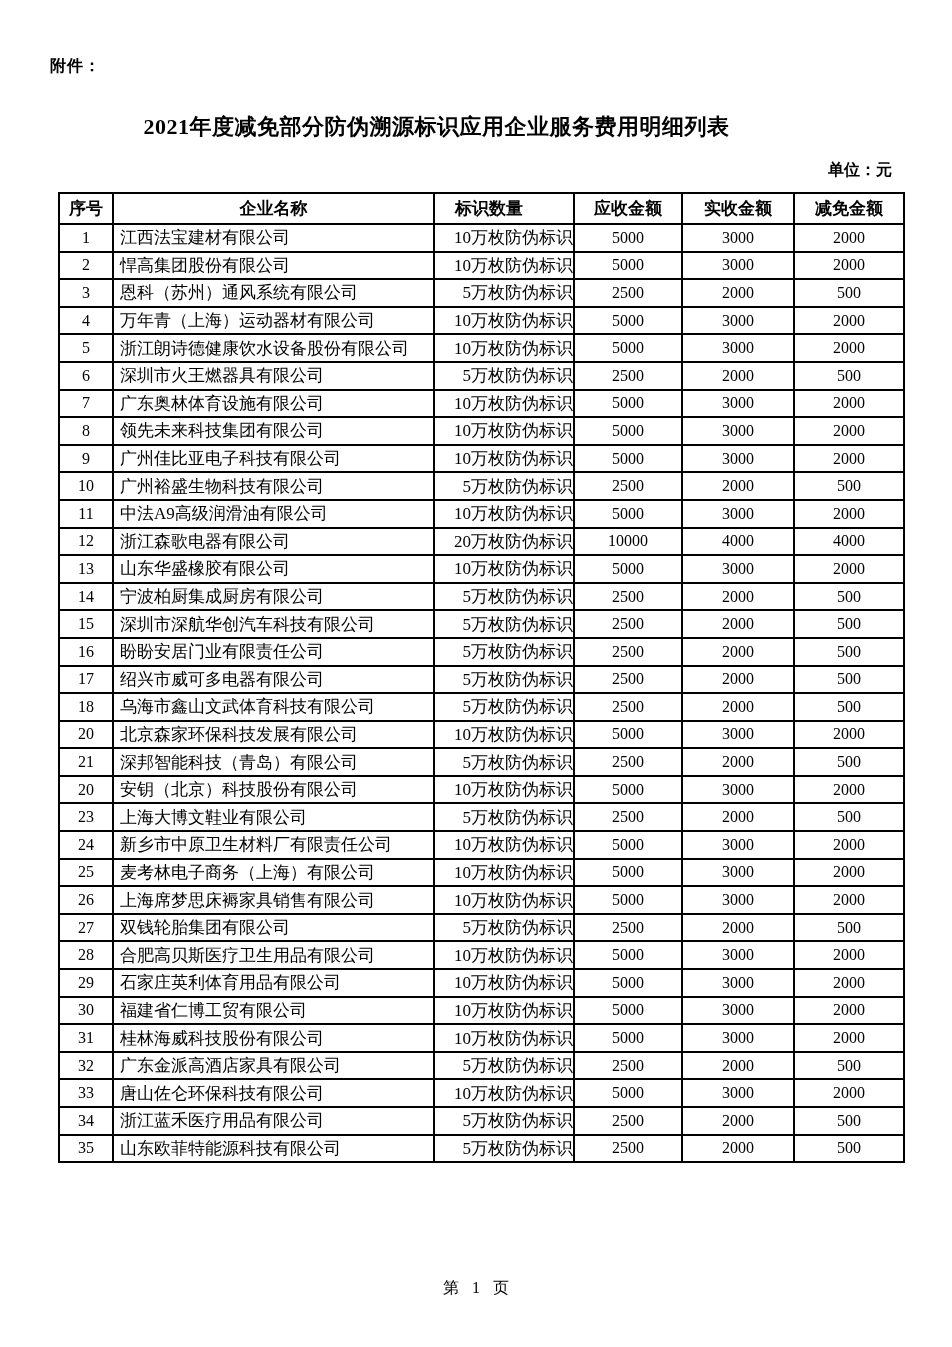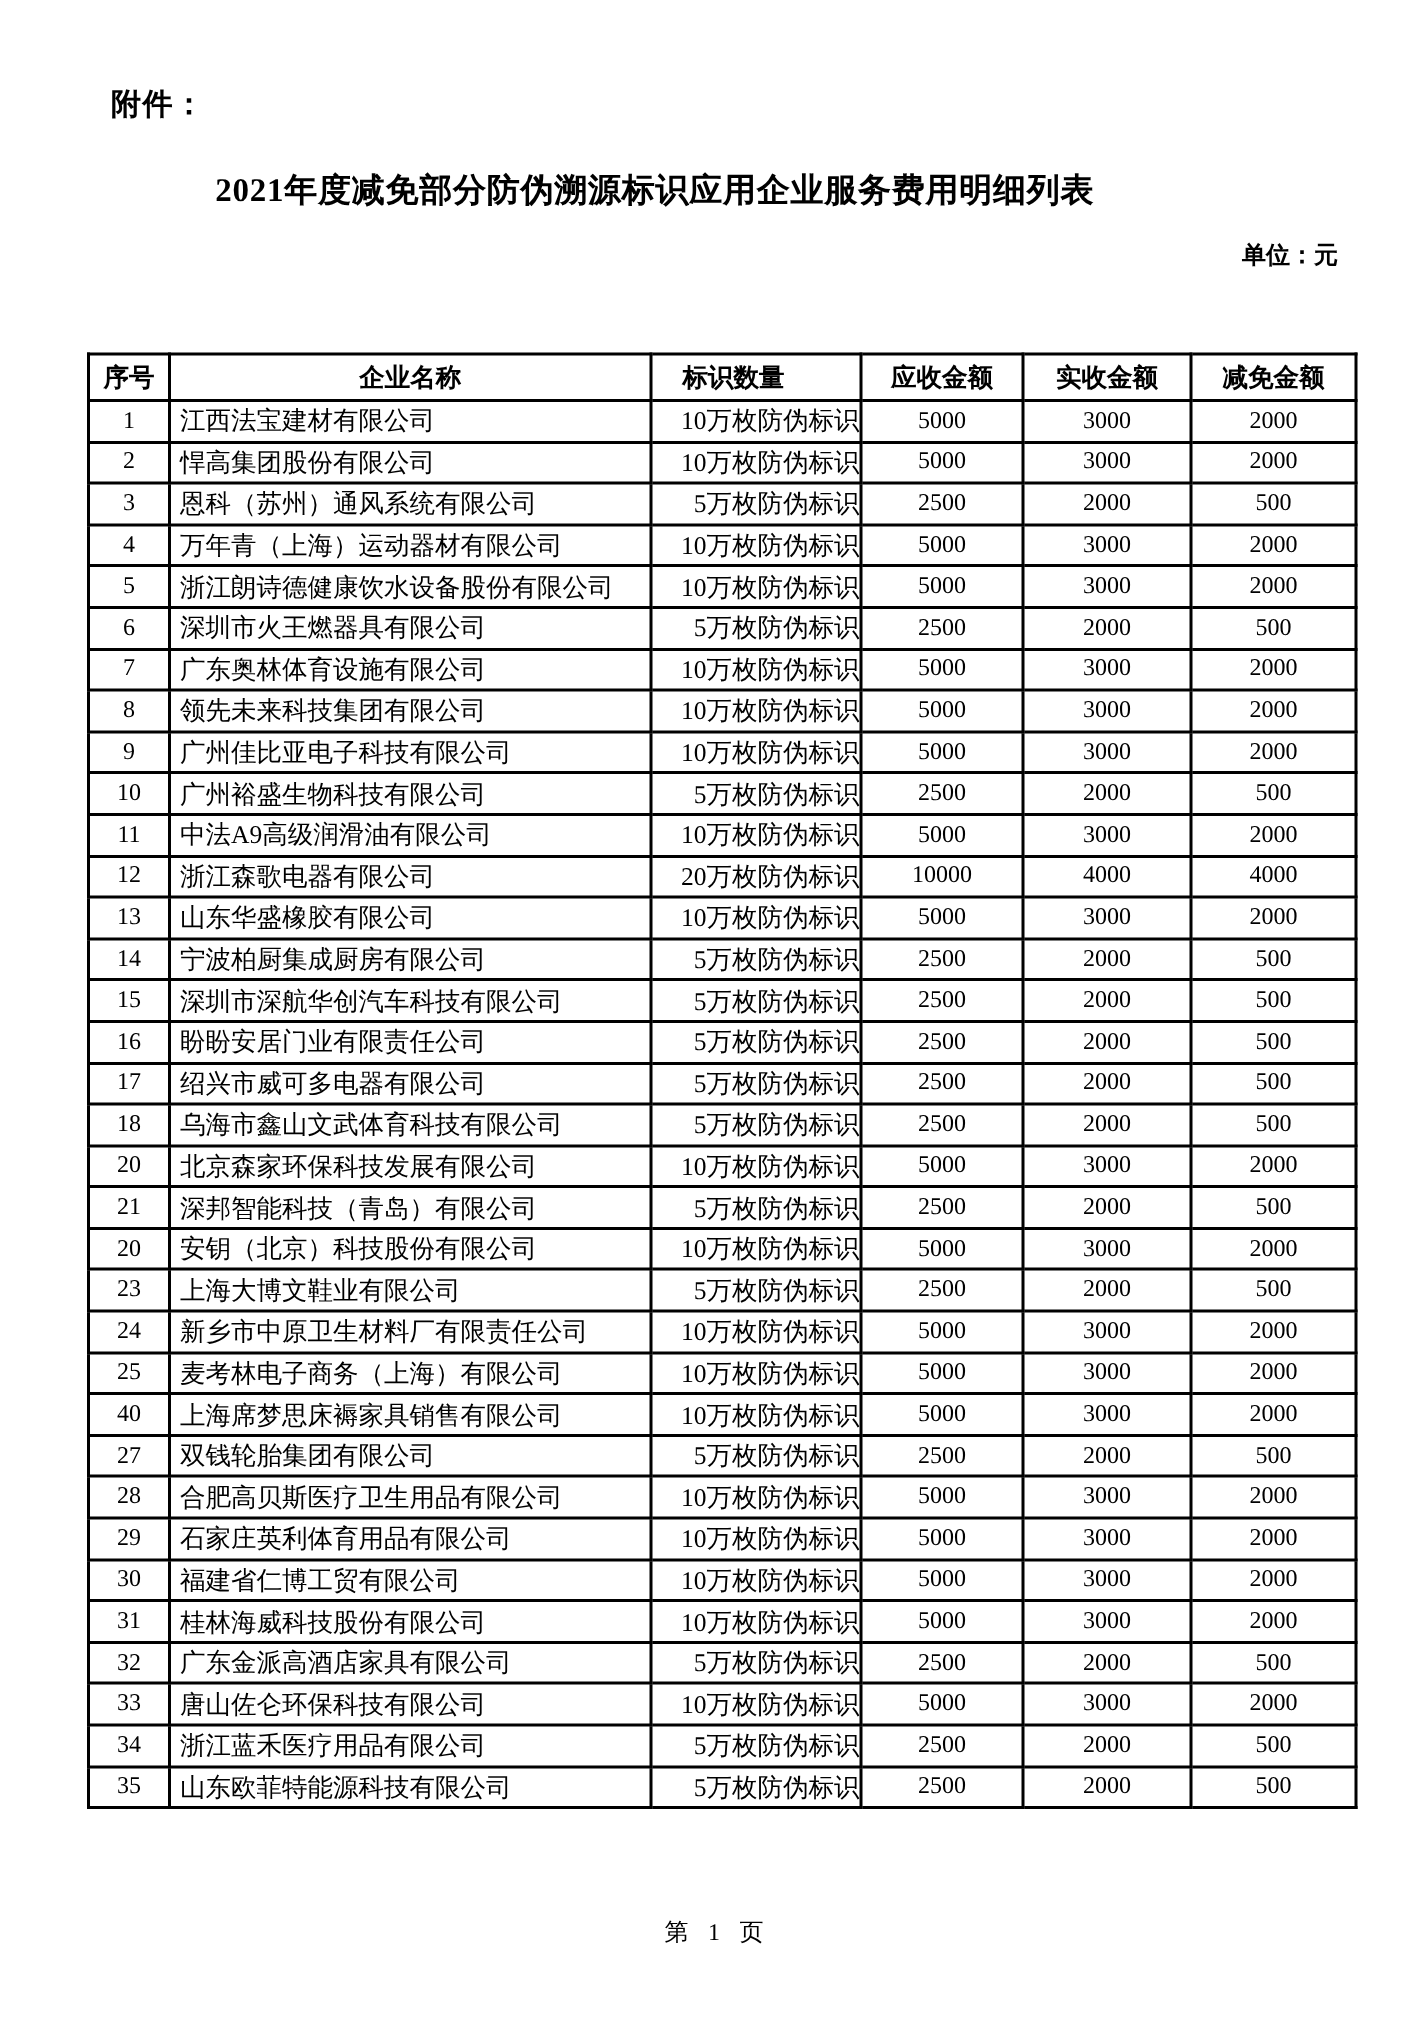--- a/index.html
+++ b/index.html
@@ -10,23 +10,23 @@
   }
   .page {
     position: relative;
     width: 952px;
     height: 1347px;
     background: #ffffff;
     overflow: hidden;
   }
   .attachment {
     position: absolute;
-    left: 74px;
+    left: 50px;
     top: 56px;
-    font-size: 20px;
+    font-size: 16px;
     font-weight: bold;
     letter-spacing: 1px;
   }
   .doc-title {
     position: absolute;
     left: 0;
     top: 112px;
     width: 873px;
     text-align: center;
     font-size: 22px;
@@ -40,21 +40,20 @@
     font-size: 16px;
     font-weight: bold;
   }
   table.fee-table {
     position: absolute;
     left: 58px;
     top: 192px;
     width: 845px;
     border-collapse: collapse;
     table-layout: fixed;
-    margin-top: 43px;
   }
   .fee-table th, .fee-table td {
     border: 2px solid #000000;
     font-size: 16px;
     overflow: hidden;
     white-space: nowrap;
     vertical-align: middle;
   }
   .fee-table thead th {
     height: 31px;
@@ -297,21 +296,21 @@
   </tr>
         <tr>
     <td class="c-seq">25</td>
     <td class="c-name">麦考林电子商务（上海）有限公司</td>
     <td class="c-qty">10万枚防伪标识</td>
     <td class="c-num">5000</td>
     <td class="c-num">3000</td>
     <td class="c-num">2000</td>
   </tr>
         <tr>
-    <td class="c-seq">40</td>
+    <td class="c-seq">26</td>
     <td class="c-name">上海席梦思床褥家具销售有限公司</td>
     <td class="c-qty">10万枚防伪标识</td>
     <td class="c-num">5000</td>
     <td class="c-num">3000</td>
     <td class="c-num">2000</td>
   </tr>
         <tr>
     <td class="c-seq">27</td>
     <td class="c-name">双钱轮胎集团有限公司</td>
     <td class="c-qty">5万枚防伪标识</td>

